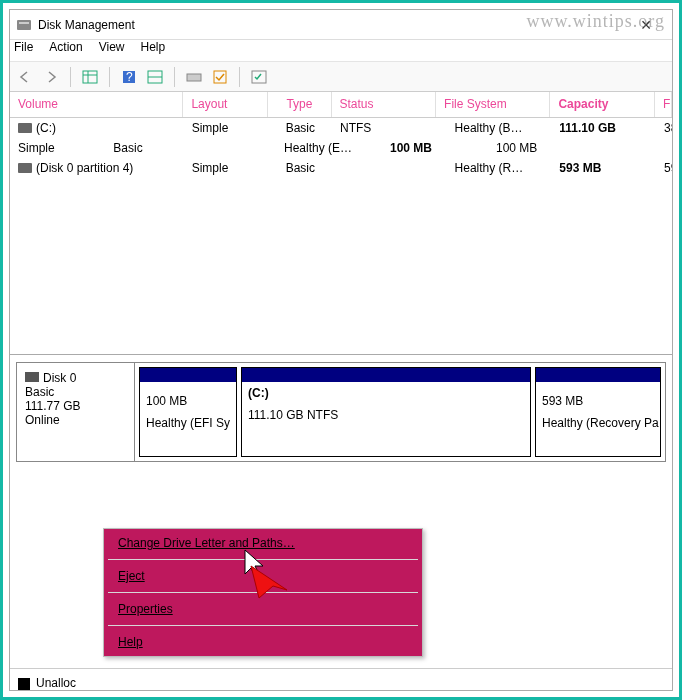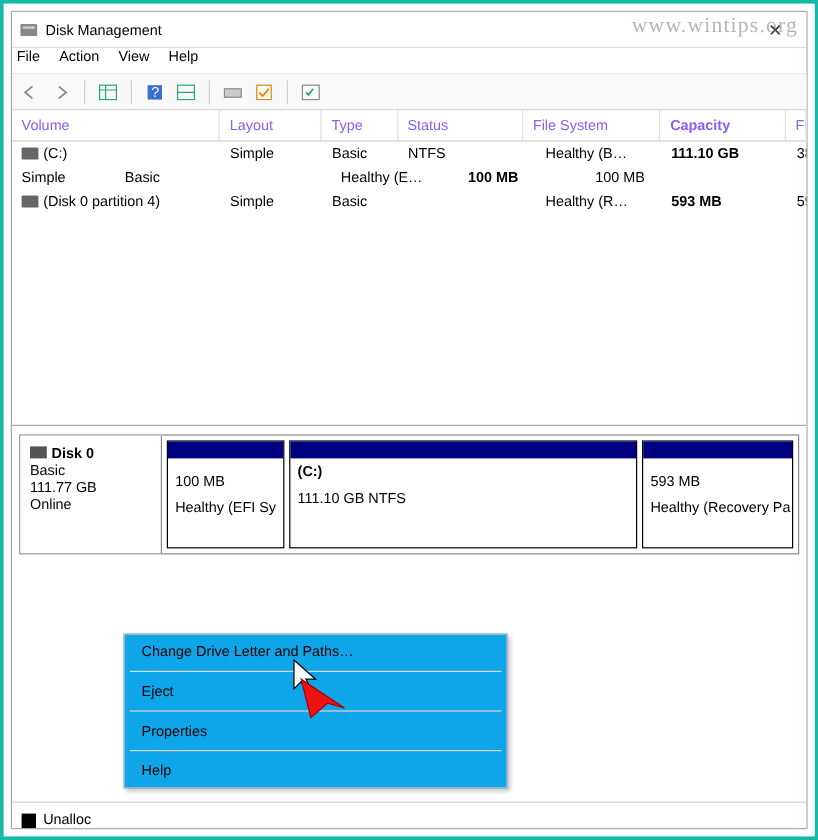--- a/index.html
+++ b/index.html
@@ -9,44 +9,44 @@
 .titlebar { height: 30px; display: flex; align-items: center; padding: 0 6px; border-bottom: 1px solid #ddd; }
 .titlebar .icon { width: 16px; height: 16px; margin-right: 6px; }
 .titlebar .title { flex: 1; font-size: 12px; }
 .titlebar .close { width: 40px; text-align: center; font-size: 14px; color: #333; cursor: pointer; }
 .menubar { height: 22px; display: flex; padding: 0 4px; gap: 16px; border-bottom: 1px solid #e5e5e5; }
 .menubar span { font-size: 12px; }
 .toolbar { height: 30px; display: flex; align-items: center; padding: 0 4px; gap: 4px; border-bottom: 1px solid #ccc; background: #f9f9f9; }
 .tbsep { width: 1px; height: 20px; background: #ccc; margin: 0 4px; }
 .tbbtn { width: 22px; height: 22px; display: flex; align-items: center; justify-content: center; color: #555; }
 .grid-head { display: flex; height: 26px; border-bottom: 1px solid #ccc; background: #fff; }
-.grid-head .col { border-right: 1px solid #e0e0e0; padding: 5px 8px; font-size: 12px; color: #8b5cf6; overflow: hidden; white-space: nowrap; }
+.grid-head .col { border-right: 1px solid #e0e0e0; padding: 5px 8px; font-size: 12px; color: #ec4899; overflow: hidden; white-space: nowrap; }
 .grid-body { flex: 0 0 auto; height: 236px; overflow: hidden; }
 .row { display: flex; height: 20px; align-items: center; }
 .row .cell { padding: 2px 8px; overflow: hidden; white-space: nowrap; font-size: 12px; }
 .volicon { display: inline-block; width: 14px; height: 10px; background: #666; border-radius: 1px; margin-right: 4px; position: relative; top: 1px; }
 .splitter { height: 2px; background: #ddd; border-top: 1px solid #aaa; border-bottom: 1px solid #fff; }
 .lower { display: flex; flex-direction: column; flex: 1; overflow: hidden; }
 .disk-row { display: flex; border: 1px solid #888; margin: 6px 6px 0 6px; height: 100px; }
 .disk-label { width: 118px; padding: 8px; border-right: 1px solid #888; background: #fff; }
 .disk-label .dicon { display: inline-block; width: 14px; height: 10px; background: #555; margin-right: 4px; }
-.disk-label b { font-weight: bold; font-size: 12px; }
+.disk-label b { font-weight: normal; font-size: 12px; }
 .parts { display: flex; flex: 1; padding: 4px; gap: 4px; }
 .part { border: 1px solid #000; display: flex; flex-direction: column; }
 .part .bar { height: 14px; background: #000080; }
 .part .txt { padding: 4px 6px; font-size: 12px; overflow: hidden; white-space: nowrap; }
 .cdrow { display: flex; border: 1px solid #888; margin: 6px 6px 0 6px; height: 88px; }
 .footer { height: 22px; border-top: 1px solid #ccc; display: flex; align-items: flex-end; padding: 0 8px; gap: 6px; }
 .sw { display:inline-block; width: 12px; height: 12px; background:#000; }
-.ctx { position: absolute; left: 100px; top: 525px; width: 320px; background: #0ea5e9; border: 1px solid #bcbcbc; box-shadow: 2px 2px 4px rgba(0,0,0,0.25); }
+.ctx { position: absolute; left: 100px; top: 525px; width: 320px; background: #be185d; border: 1px solid #bcbcbc; box-shadow: 2px 2px 4px rgba(0,0,0,0.25); text-decoration: underline; }
 .ctx .item { padding: 7px 14px; font-size: 12px; }
 .ctx .sep { height: 1px; background: #d8d8d8; margin: 2px 4px; }
 .watermark { position: absolute; top: 8px; right: 14px; font-size: 18px; color: rgba(120,120,120,0.55); font-family: Liberation Serif, serif; letter-spacing: 1px; pointer-events: none; }
 .cursor { position: absolute; left: 236px; top: 545px; pointer-events: none; }
-.c0 { width: 176px; } .c1 { width: 86px; } .c2 { width: 64px; } .c3 { width: 116px; } .c4 { width: 106px; } .c5 { width: 106px; font-weight: bold; } .c6 { flex:1; }
+.c0 { width: 176px; } .c1 { width: 86px; } .c2 { width: 64px; text-align: center; } .c3 { width: 116px; } .c4 { width: 106px; } .c5 { width: 106px; font-weight: bold; } .c6 { flex:1; }
 </style>
 </head>
 <body>
 
 <div class="outer">
   <div class="window">
     <div class="titlebar">
       <svg class="icon" viewBox="0 0 16 16">
           <rect x="1" y="3" width="14" height="10" fill="#888" rx="1"></rect>
           <rect x="3" y="5" width="10" height="2" fill="#ccc"></rect>

